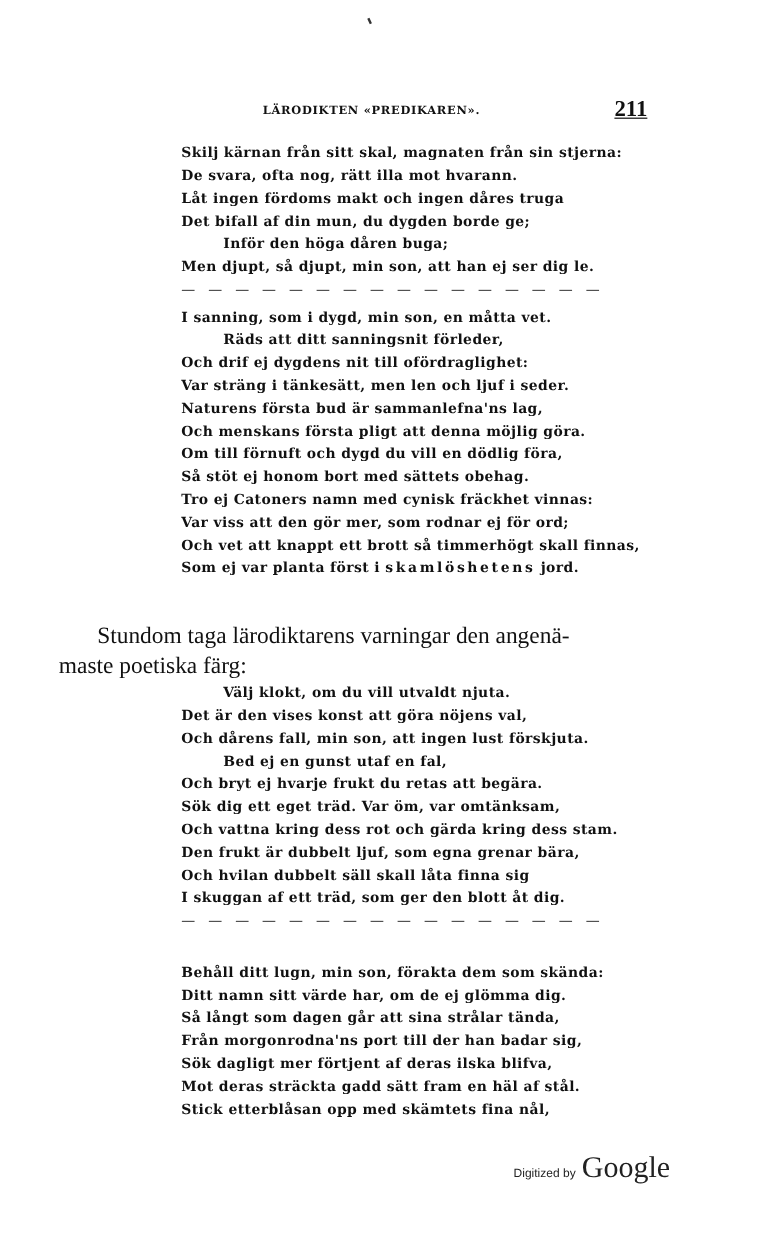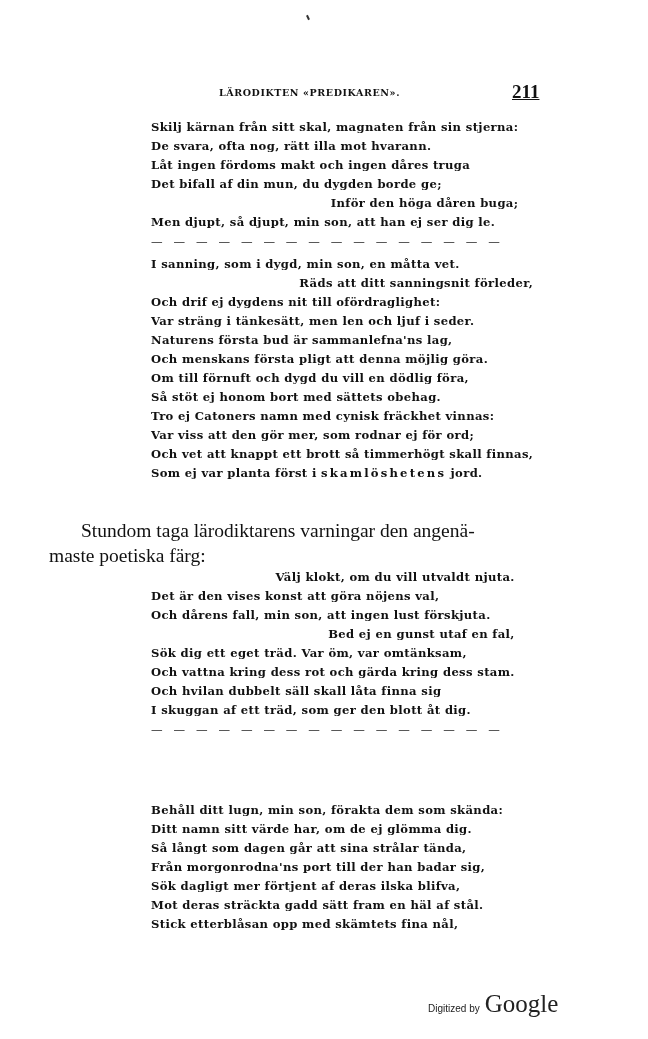--- a/index.html
+++ b/index.html
@@ -4,31 +4,31 @@
 <style>
   html, body { margin: 0; padding: 0; background: #ffffff; }
   body { width: 648px; height: 1039px; position: relative; overflow: hidden;
          font-family: "DejaVu Serif", "Liberation Serif", serif; color: #111; }
   .page { position: absolute; left: 0; top: 0; width: 648px; height: 1039px; }
   .speck { position: absolute; left: 307px; top: 15px; width: 2px; height: 5px; background: #333; transform: rotate(-25deg); }
   .running-head { position: absolute; top: 87px; left: 219px; font-size: 9.5px; font-weight: bold; letter-spacing: 0.6px; }
   .page-number { position: absolute; top: 81px; left: 512px; font-size: 19px; font-weight: bold; font-family: "Liberation Serif", serif; text-decoration: underline; }
   .verse { position: absolute; left: 123px; font-size: 11.6px; font-weight: bold; letter-spacing: 0.35px; line-height: 19px; white-space: nowrap; font-family: "DejaVu Serif", serif; margin-left: 28px; }
   .verse .line { display: block; height: 19px; }
-  .verse .line.indent { padding-left: 35px; text-align: right; }
+  .verse .line.indent { padding-left: 35px; }
   .verse .line.dashes { letter-spacing: 3.6px; font-weight: normal; height: 19px; }
   .block1 { top: 118px; }
   .block2 { top: 255px; }
   .block3 { top: 568px; }
   .block4 { top: 801px; }
   .prose { position: absolute; left: 49px; top: 518px; width: 510px; font-family: "Liberation Serif", serif; font-size: 19.5px; line-height: 25px; text-align: justify; }
   .prose .first { display: block; padding-left: 32px; white-space: nowrap; }
   .prose .second { display: block; white-space: nowrap; }
   .sp { letter-spacing: 2.2px; }
-  .footer { position: absolute; left: 428px; top: 990px; white-space: nowrap; }
+  .footer { position: absolute; left: 428px; top: 960px; white-space: nowrap; }
   .footer .small { font-family: "Liberation Sans", sans-serif; font-size: 10px; color: #222; vertical-align: baseline; }
   .footer .brand { font-family: "Liberation Serif", serif; font-size: 25px; color: #222; letter-spacing: 0px; vertical-align: baseline; }
 </style>
 </head>
 <body>
 
 <div class="page">
   <div class="speck"></div>
 
   <div class="running-head">LÄRODIKTEN «PREDIKAREN».</div>
@@ -62,22 +62,24 @@
   <div class="prose">
     <span class="first">Stundom taga lärodiktarens varningar den angenä-</span>
     <span class="second">maste poetiska färg:</span>
   </div>
 
   <div class="verse block3">
     <span class="line indent">Välj klokt, om du vill utvaldt njuta.</span>
     <span class="line">Det är den vises konst att göra nöjens val,</span>
     <span class="line">Och dårens fall, min son, att ingen lust förskjuta.</span>
     <span class="line indent">Bed ej en gunst utaf en fal,</span>
+    <span class="line">Och bryt ej hvarje frukt du retas att begära.</span>
     <span class="line">Sök dig ett eget träd.  Var öm, var omtänksam,</span>
     <span class="line">Och vattna kring dess rot och gärda kring dess stam.</span>
+    <span class="line">Den frukt är dubbelt ljuf, som egna grenar bära,</span>
     <span class="line">Och hvilan dubbelt säll skall låta finna sig</span>
     <span class="line">I skuggan af ett träd, som ger den blott åt dig.</span>
     <span class="line dashes">— — — — — — — — — — — — — — — —</span>
   </div>
 
   <div class="verse block4">
     <span class="line">Behåll ditt lugn, min son, förakta dem som skända:</span>
     <span class="line">Ditt namn sitt värde har, om de ej glömma dig.</span>
     <span class="line">Så långt som dagen går att sina strålar tända,</span>
     <span class="line">Från morgonrodna'ns port till der han badar sig,</span>

